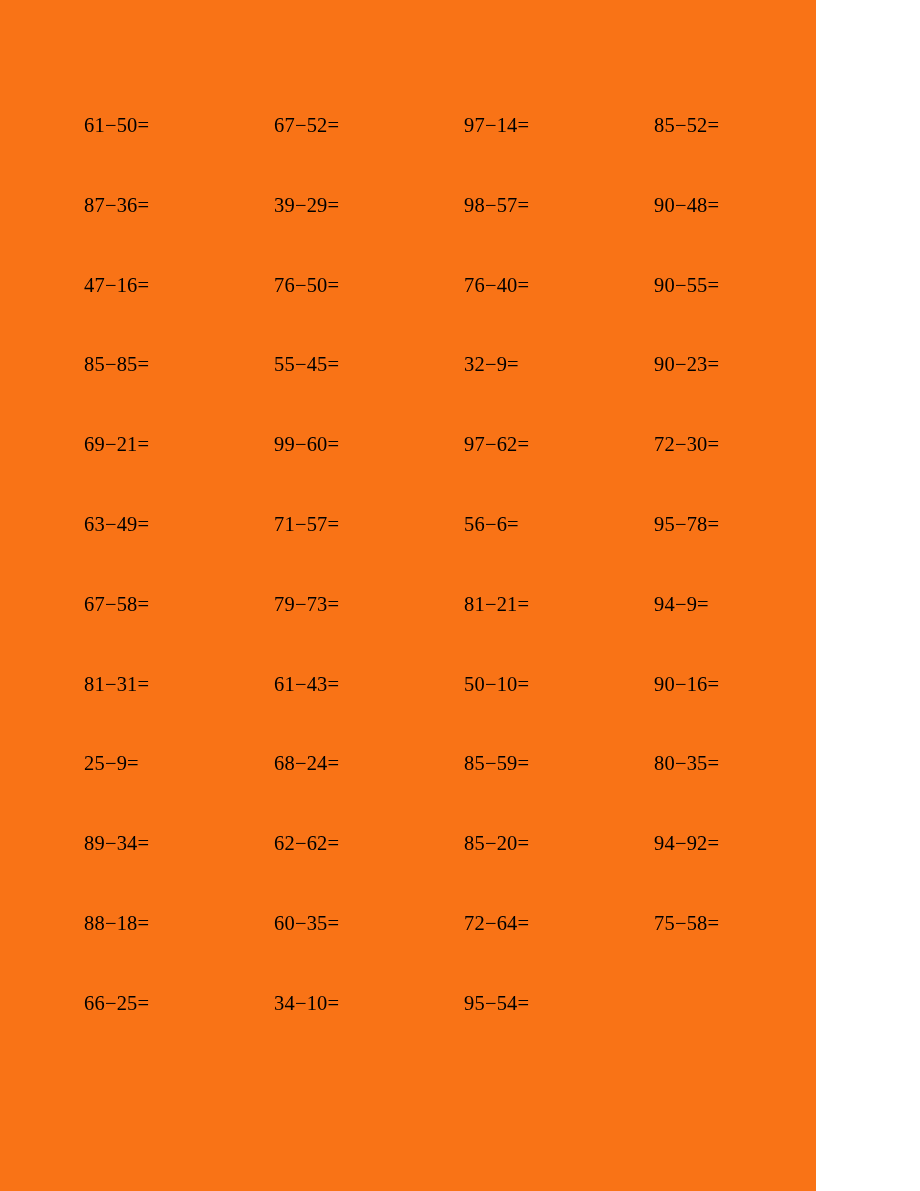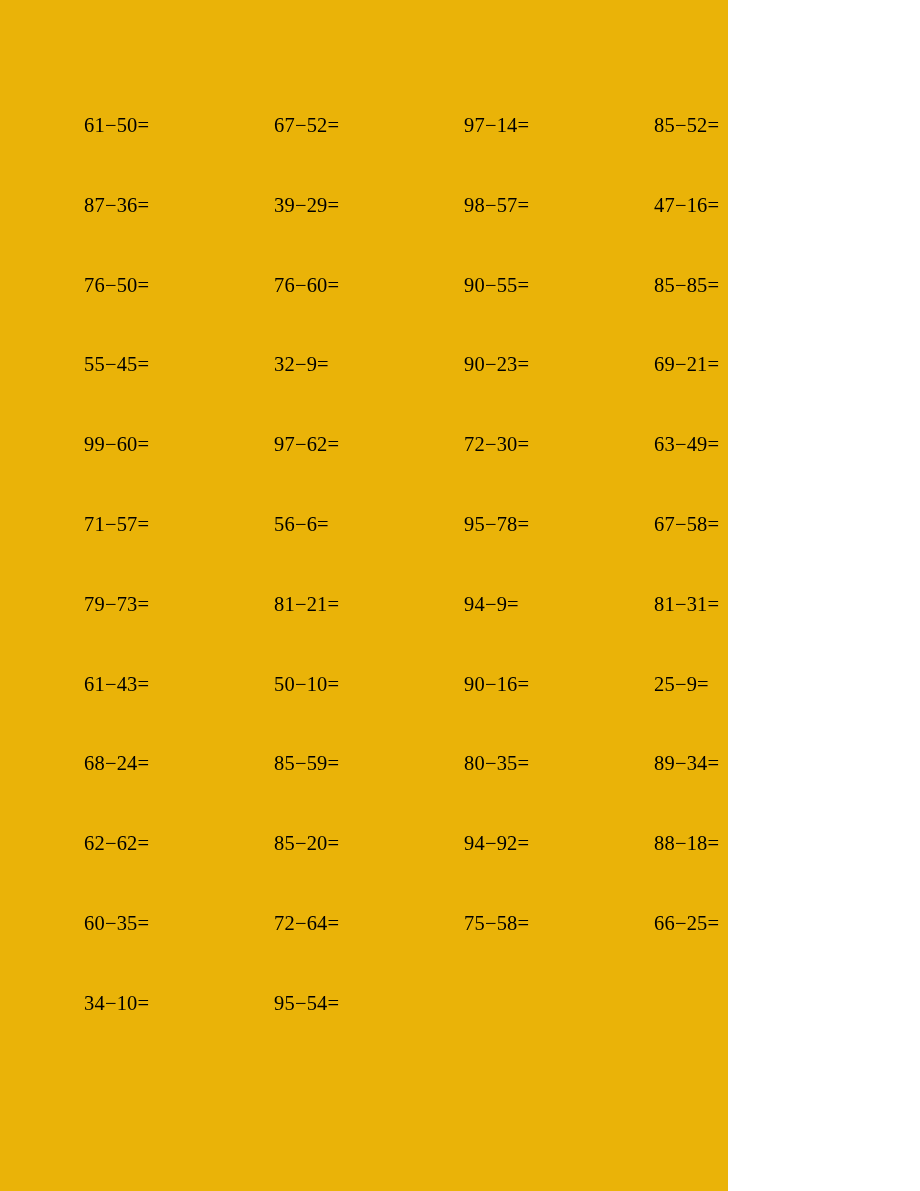--- a/index.html
+++ b/index.html
@@ -9,23 +9,23 @@
   }
   body {
     width: 920px;
     height: 1191px;
     overflow: hidden;
     font-family: "Liberation Serif", "DejaVu Serif", serif;
     color: #000000;
   }
   #worksheet {
     position: relative;
-    width: 728px;
+    width: 816px;
     height: 1191px;
-    background: #eab308;
+    background: #f97316;
     box-sizing: border-box;
     padding: 0;
   }
   #problem-grid {
     position: absolute;
     left: 84px;
     top: 112px;
     width: 752px;
     display: grid;
     grid-template-columns: repeat(4, 190px);
@@ -67,27 +67,30 @@
       <div class="problem-cell">
         <span class="problem-text">87−36=</span>
       </div>
       <div class="problem-cell">
         <span class="problem-text">39−29=</span>
       </div>
       <div class="problem-cell">
         <span class="problem-text">98−57=</span>
       </div>
       <div class="problem-cell">
+        <span class="problem-text">90−48=</span>
+      </div>
+      <div class="problem-cell">
         <span class="problem-text">47−16=</span>
       </div>
       <div class="problem-cell">
         <span class="problem-text">76−50=</span>
       </div>
       <div class="problem-cell">
-        <span class="problem-text">76−60=</span>
+        <span class="problem-text">76−40=</span>
       </div>
       <div class="problem-cell">
         <span class="problem-text">90−55=</span>
       </div>
       <div class="problem-cell">
         <span class="problem-text">85−85=</span>
       </div>
       <div class="problem-cell">
         <span class="problem-text">55−45=</span>
       </div>

